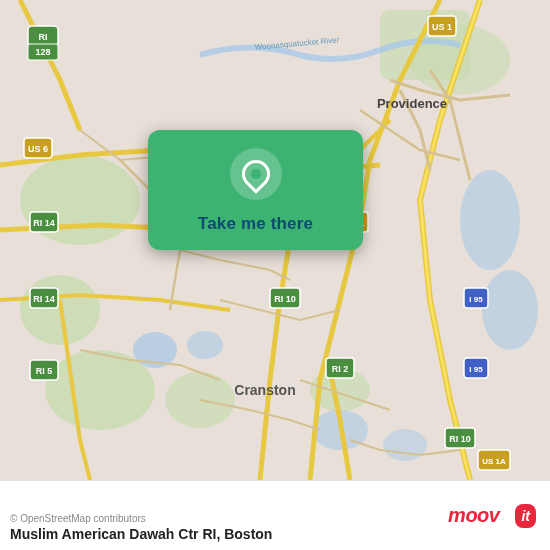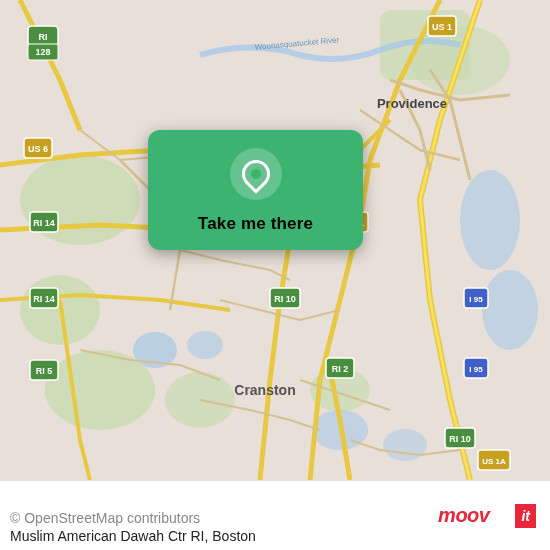--- a/index.html
+++ b/index.html
@@ -70,21 +70,21 @@
       background: #3cb371;
       border-radius: 50%;
       top: 50%;
       left: 50%;
       transform: translate(-50%, -50%);
     }
 
     #take-me-there-btn {
       background: transparent;
       border: none;
-      color: #000000;
+      color: #0c4a6e;
       font-size: 17px;
       font-weight: 600;
       cursor: pointer;
       letter-spacing: 0.01em;
       text-align: center;
       padding: 2px 0;
     }
 
     
     #bottom-bar {
@@ -101,51 +101,51 @@
       left: 0;
     }
 
     #bottom-left {
       display: flex;
       flex-direction: column;
       gap: 2px;
     }
 
     #copyright-text {
-      font-size: 14px;
+      font-size: 10px;
       color: #888;
       margin-top: 23px;
     }
 
     #location-name {
       font-size: 14px;
       color: #222;
-      font-weight: 400;
+      font-weight: 700;
     }
 
     #moovit-logo {
       display: flex;
       align-items: center;
       gap: 14px;
     }
 
     
     .moovit-text {
       font-size: 20px;
       font-weight: 800;
       font-style: italic;
       color: #e8273c;
       letter-spacing: -0.5px;
     }
 
     .moovit-badge {
       background: #e8273c;
-      border-radius: 0;
+      border-radius: 8px;
       padding: 3px 6px;
-      margin-left: 12px;
+      margin-left: 2px;
     }
     .moovit-badge-text {
       color: #fff;
       font-size: 14px;
       font-weight: 800;
       font-style: italic;
     }
   </style>
 </head>
 <body>

